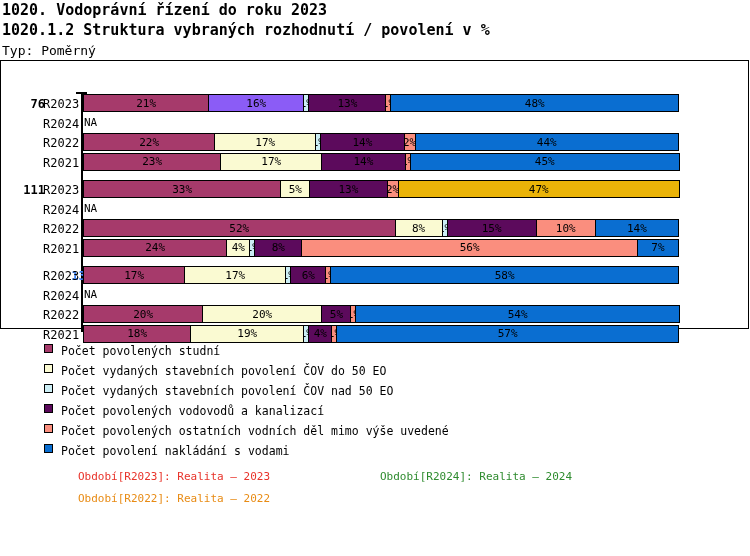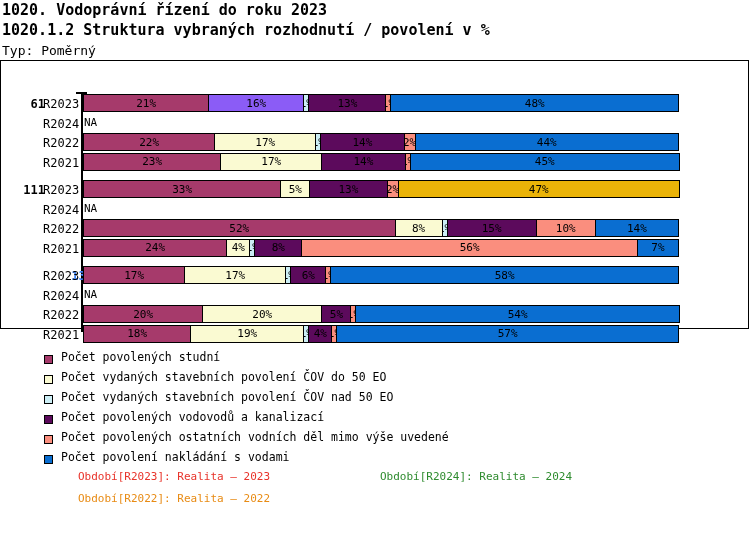--- a/index.html
+++ b/index.html
@@ -123,21 +123,21 @@
 
   
   #legend {
     position: absolute;
     left: 44px;
     top: 344px;
     width: 600px;
   }
   .legend-item {
     display: flex;
-    align-items: flex-end;
+    align-items: flex-start;
     height: 20px;
   }
   .legend-swatch {
     width: 9px;
     height: 9px;
     border: 1px solid #000000;
     box-sizing: border-box;
     margin-right: 8px;
     flex: 0 0 auto;
   }
@@ -165,21 +165,21 @@
 
 <div id="title-1">1020. Vodoprávní řízení do roku 2023</div>
 <div id="title-2">1020.1.2 Struktura vybraných rozhodnutí / povolení v %</div>
 <div id="subtitle">Typ: Poměrný</div>
 
 <div id="plot-frame">
   <div id="plot-area">
     <div id="axis-tick-top"></div>
     <div id="y-axis"></div>
 
-  <div class="group-label" style="top: 36px; color: rgb(0, 0, 0);">61</div>
+  <div class="group-label" style="top: 36px; color: rgb(0, 0, 0);">76</div>
       <div class="row-label" style="top: 36px;">R2023</div>
       <div class="bar-row" style="top: 33px; width: 601px;">
         <div class="seg" title="Počet povolených studní: 21%" style="width: 126.21px; background: rgb(166, 58, 107);">21%</div>
         <div class="seg" title="Počet vydaných stavebních povolení ČOV do 50 EO: 16%" style="width: 96.16px; background: #8b5cf6;">16%</div>
         <div class="seg" title="Počet vydaných stavebních povolení ČOV nad 50 EO: 1%" style="width: 6.01px; background: rgb(204, 238, 245);">1%</div>
         <div class="seg" title="Počet povolených vodovodů a kanalizací: 13%" style="width: 78.13px; background: rgb(92, 10, 92);">13%</div>
         <div class="seg" title="Počet povolených ostatních vodních děl mimo výše uvedené: 1%" style="width: 6.01px; background: rgb(250, 142, 126);">1%</div>
         <div class="seg" title="Počet povolení nakládání s vodami: 48%" style="width: 288.48px; background: rgb(10, 110, 209);">48%</div>
       </div>
       <div class="row-label" style="top: 55.5px;">R2024</div>

